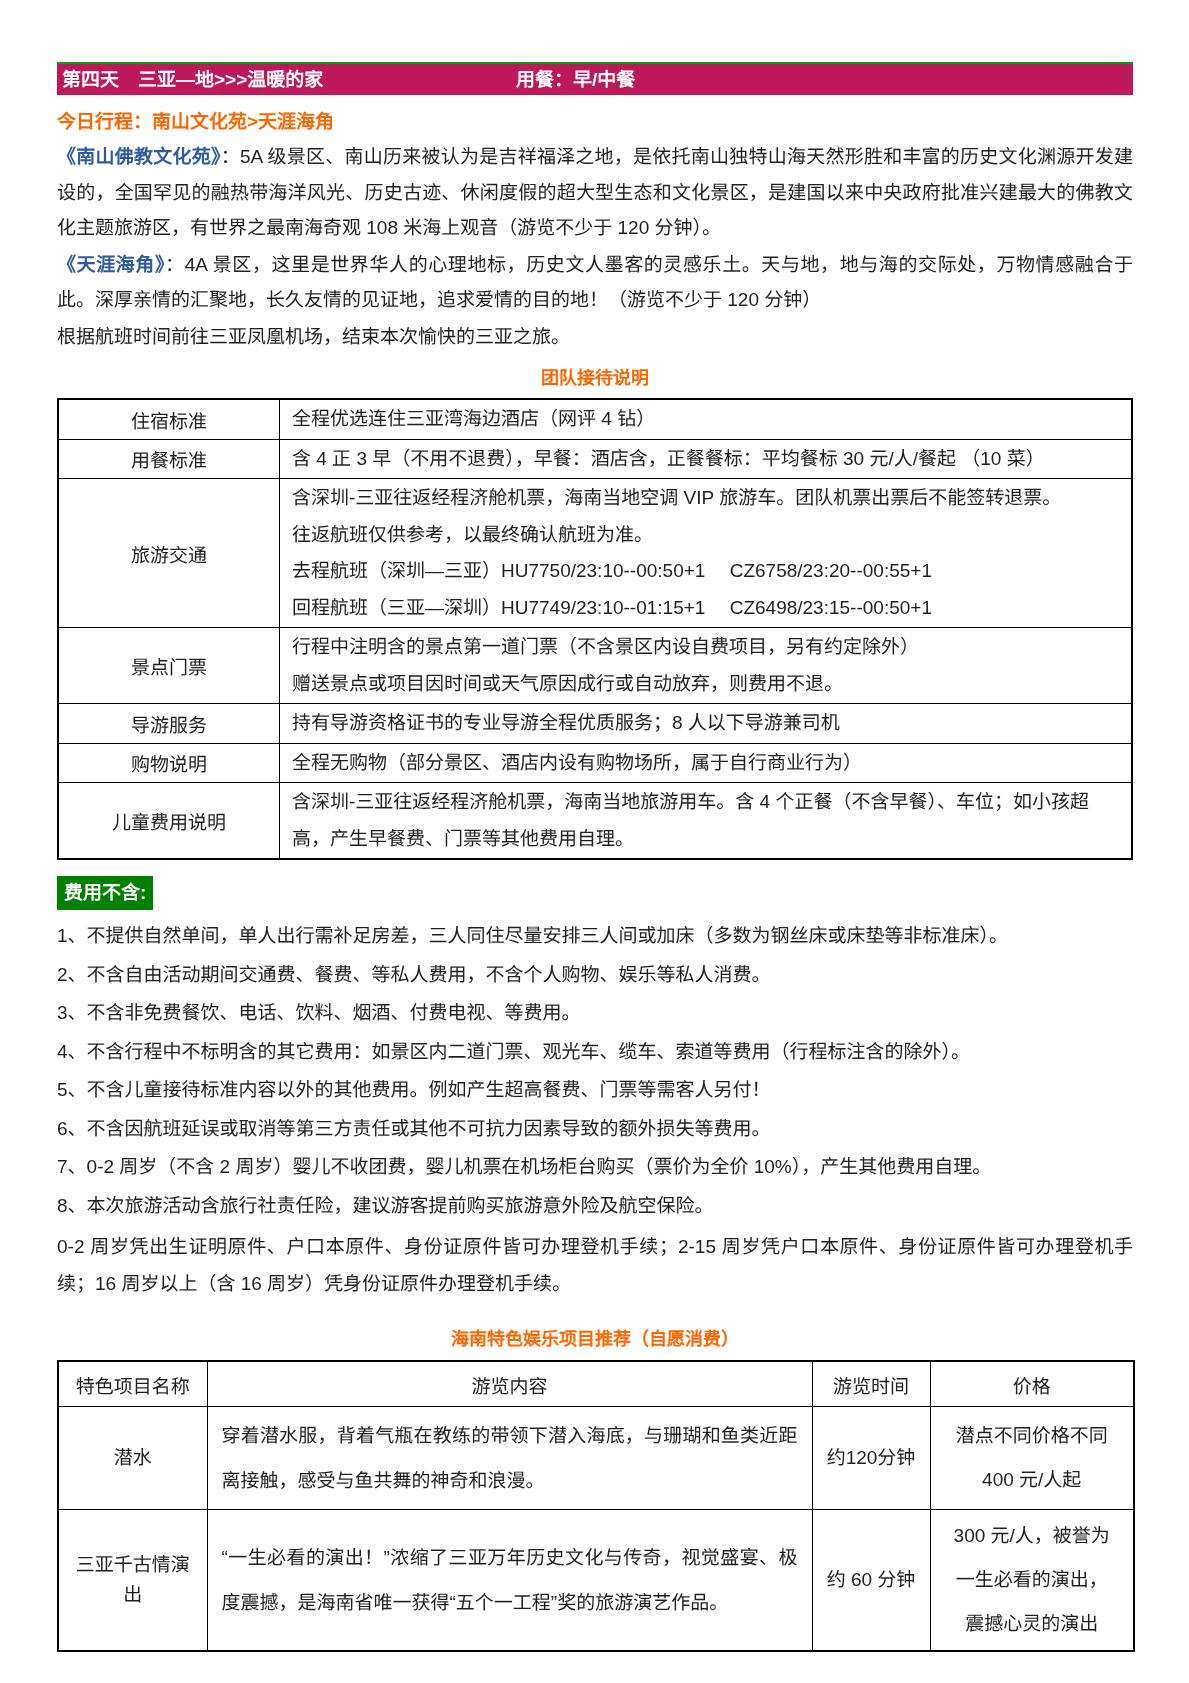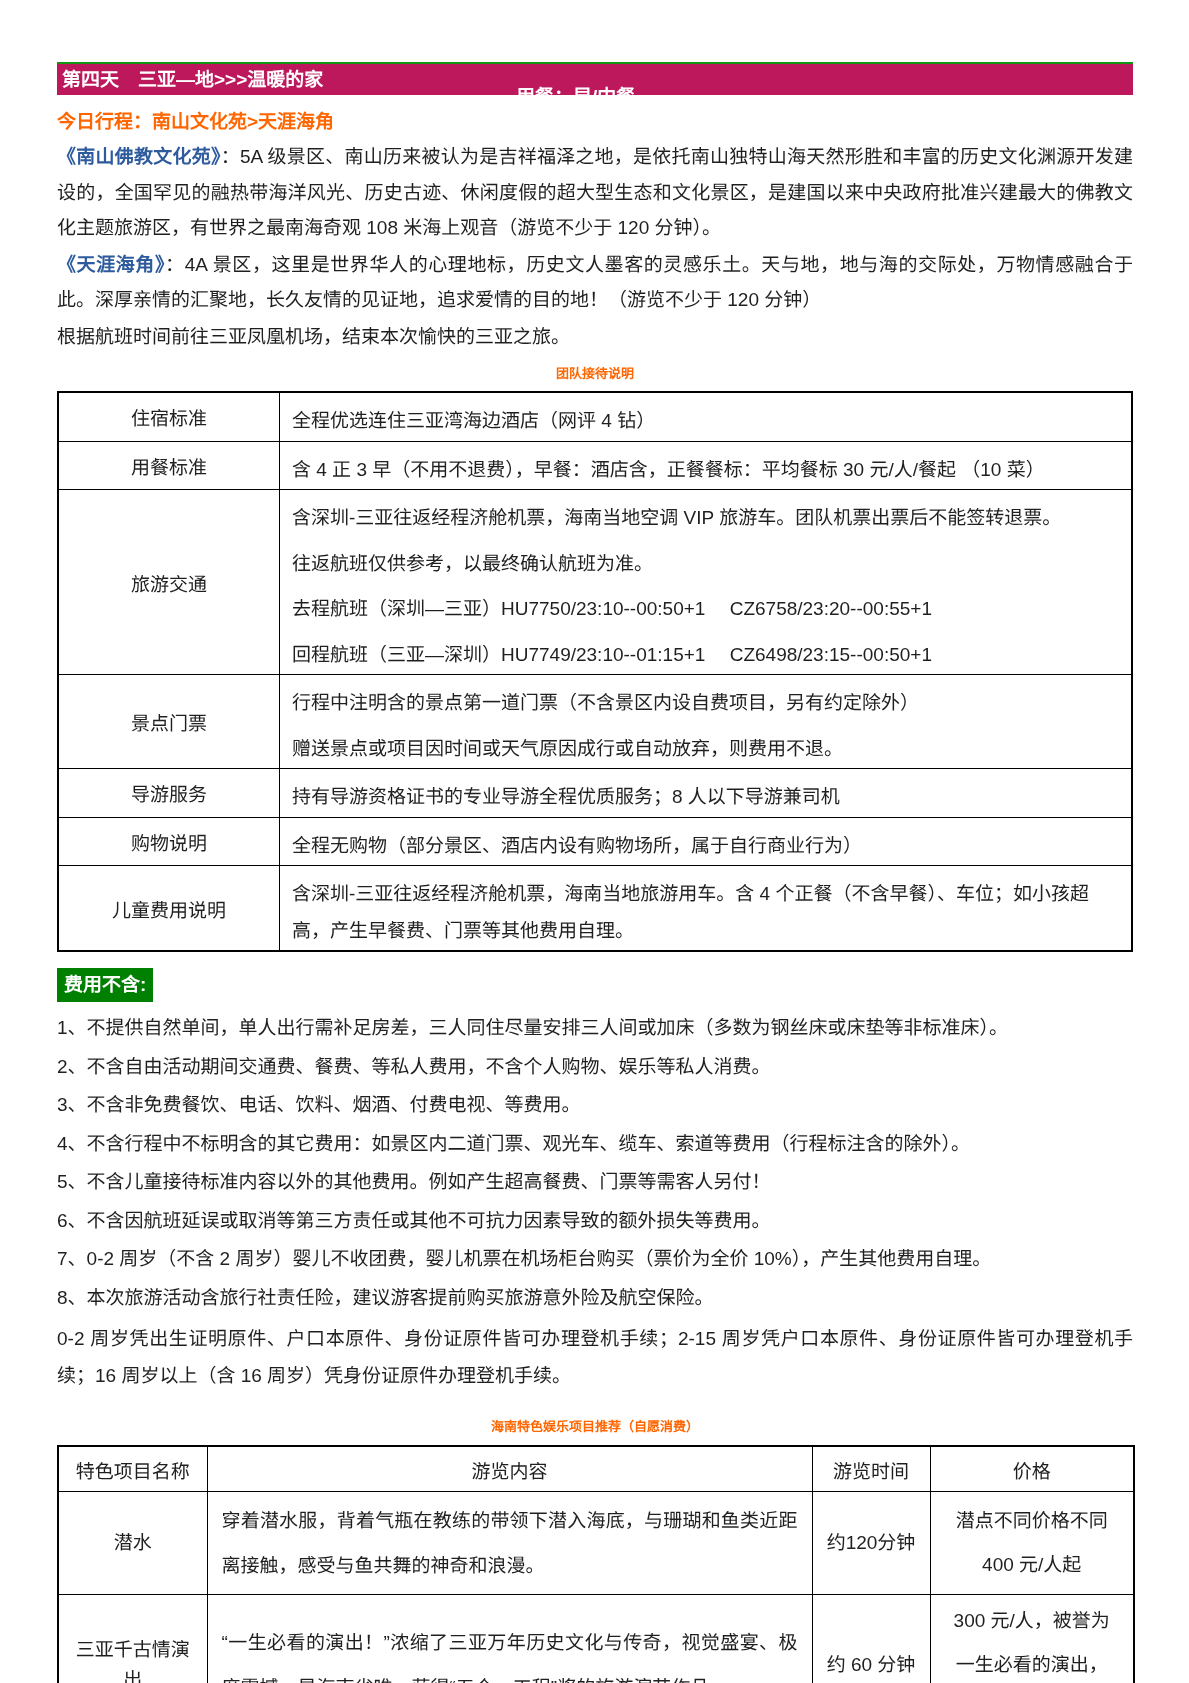--- a/index.html
+++ b/index.html
@@ -14,54 +14,54 @@
   
   .day-header {
     background:#be185d;
     border-top:2px solid #149414;
     color:#fff; font-weight:bold; font-size:19px;
     height:31px; line-height:31px;
     position:relative;
     white-space:nowrap;
   }
   .day-header .dh-title { padding-left:5px; }
-  .day-header .dh-meals { position:absolute; left:459px; top:17px; }
+  .day-header .dh-meals { position:absolute; left:459px; top:0; }
 
   .today-route {
     color:#ff6600; font-weight:bold; font-size:19px;
     margin:11px 0 6px 0;
   }
 
   .para, .flight-note {
     font-size:19px; line-height:35.5px; text-align:justify;
   }
   .para { margin:0 0 1px 0; }
   .para .lead { color:#2e5b9e; font-weight:bold; }
   .flight-note { margin-top:1px; }
 
   .section-title {
     text-align:center; color:#ff6600; font-weight:bold;
-    font-size:13px; margin:9px 0 9px 0;
+    font-size:18px; margin:9px 0 9px 0;
   }
 
   table.doc-table {
     width:100%; border-collapse:collapse;
     border:2px solid #000;
     table-layout:fixed;
   }
   table.doc-table td, table.doc-table th {
     border:1px solid #000;
     font-size:19px;
     font-weight:normal;
     padding:1px 12px;
     vertical-align:middle;
     word-break:break-all;
   }
   .reception td.r-label { width:196px; text-align:center; }
-  .reception td .cell-line { line-height:36.5px;margin-top:9px; }
+  .reception td .cell-line { line-height:36.5px; }
 
   .badge {
     display:inline-block;
     background:#008000; color:#fff; font-weight:bold;
     font-size:19px; line-height:23px;
     padding:5px 7px 6px 7px;
     margin:16px 0 7px 0;
   }
   .fee-list .list-item { font-size:19px; line-height:38.5px; text-align:justify; }
   .notice-text { font-size:19px; line-height:37px; text-align:justify; margin-top:3px; }

